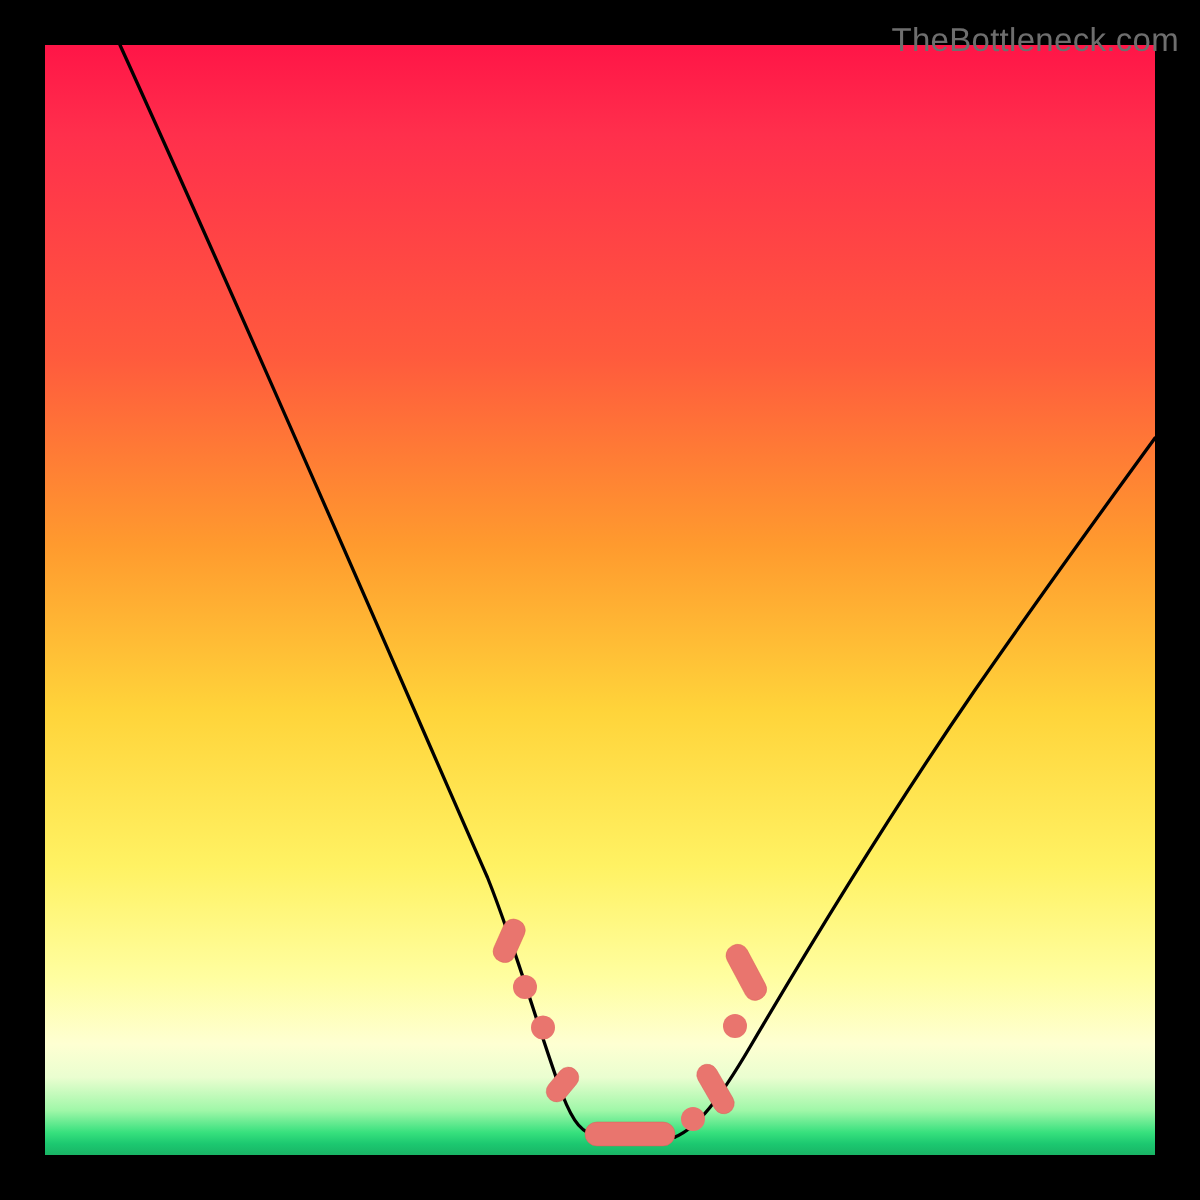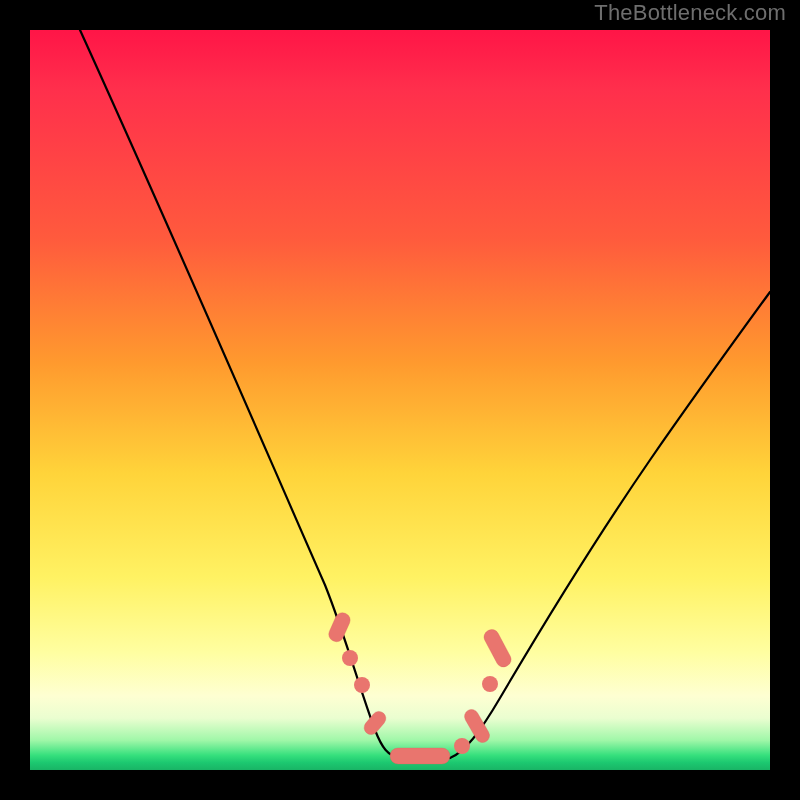--- a/index.html
+++ b/index.html
@@ -12,21 +12,21 @@
     overflow: hidden;
   }
   .frame {
     position: relative;
     width: 800px;
     height: 800px;
     background: #000;
   }
   .watermark {
     position: absolute;
-    top: 0;
+    top: 14px;
     right: 14px;
     color: #6e6e6e;
     font-size: 22px;
     letter-spacing: 0.2px;
     z-index: 30;
     user-select: none;
   }
   .plot {
     position: absolute;
     left: 30px;

